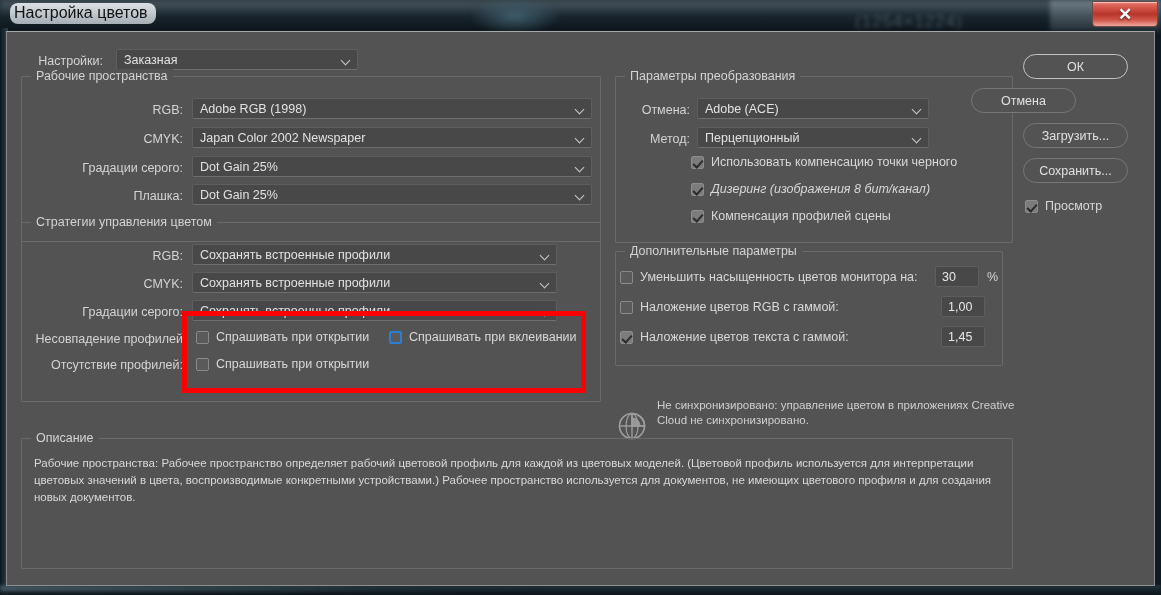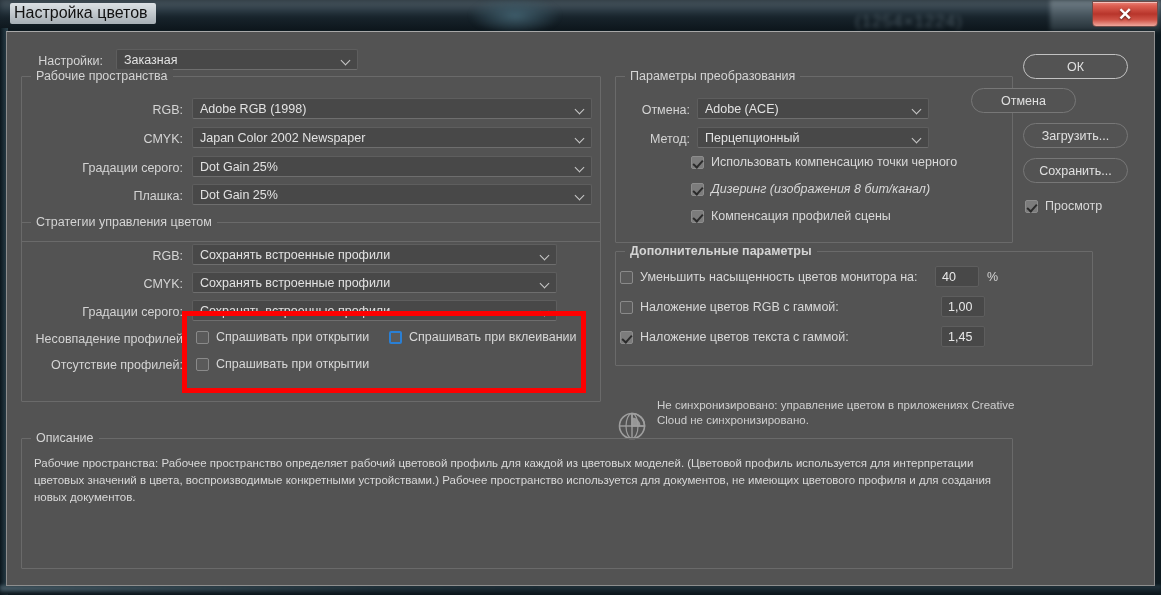--- a/index.html
+++ b/index.html
@@ -58,21 +58,21 @@
 
   
   #titlebar {
     position: absolute; left: 0; top: 0; width: 1161px; height: 31px;
     z-index: 5;
   }
   #titlebar .title-text {
     position: absolute; left: 10px; top: 3px;
     font-size: 16px; color: #121212;
     background: linear-gradient(180deg, rgba(232,236,239,.92), rgba(205,212,217,.80));
-    padding: 1px 8px 2px 4px; border-radius: 2px;
+    padding: 1px 8px 2px 4px; border-radius: 8px;
     filter: blur(.25px);
     white-space: nowrap;
   }
   #close-btn {
     position: absolute; right: 3px; top: 1px;
     width: 66px; height: 26px; border-radius: 0 0 4px 4px;
     border: 1px solid #6d4a47;
     background: linear-gradient(180deg, #e9857b 0%, #dc5f52 16%, #b8352b 50%, #cf5347 74%, #f0a79c 100%);
     box-shadow: inset 0 1px 0 rgba(255,255,255,.5);
     display: flex; align-items: center; justify-content: center;
@@ -331,30 +331,30 @@
   </div>
   <div class="cb checked" style="left:684px; top:150px;font-style:italic;">
     <span class="box"></span>
     <span class="txt">Дизеринг (изображения 8 бит/канал)</span>
   </div>
   <div class="cb checked" style="left:684px; top:177px;">
     <span class="box"></span>
     <span class="txt">Компенсация профилей сцены</span>
   </div>
 
-  <div class="panel" style="left:608px; top:219px; width:478px; height:115px;font-weight:bold;">
+  <div class="panel" style="left:608px; top:219px; width:388px; height:115px;">
     <span class="legend">Дополнительные параметры</span>
   </div>
 
   <div class="cb unchecked" style="left:613px; top:238px;text-align:right;">
     <span class="box"></span>
     <span class="txt">Уменьшить насыщенность цветов монитора на:</span>
   </div>
   <div class="num" style="left:928px; top:234px; width:44px;">
-    <span>40</span>
+    <span>30</span>
   </div>
   <div class="lbl lbl-l" style="left:980px; top:238px; width:20px;">%</div>
 
   <div class="cb unchecked" style="left:613px; top:268px;">
     <span class="box"></span>
     <span class="txt">Наложение цветов RGB с гаммой:</span>
   </div>
   <div class="num" style="left:934px; top:264px; width:44px;">
     <span>1,00</span>
   </div>

